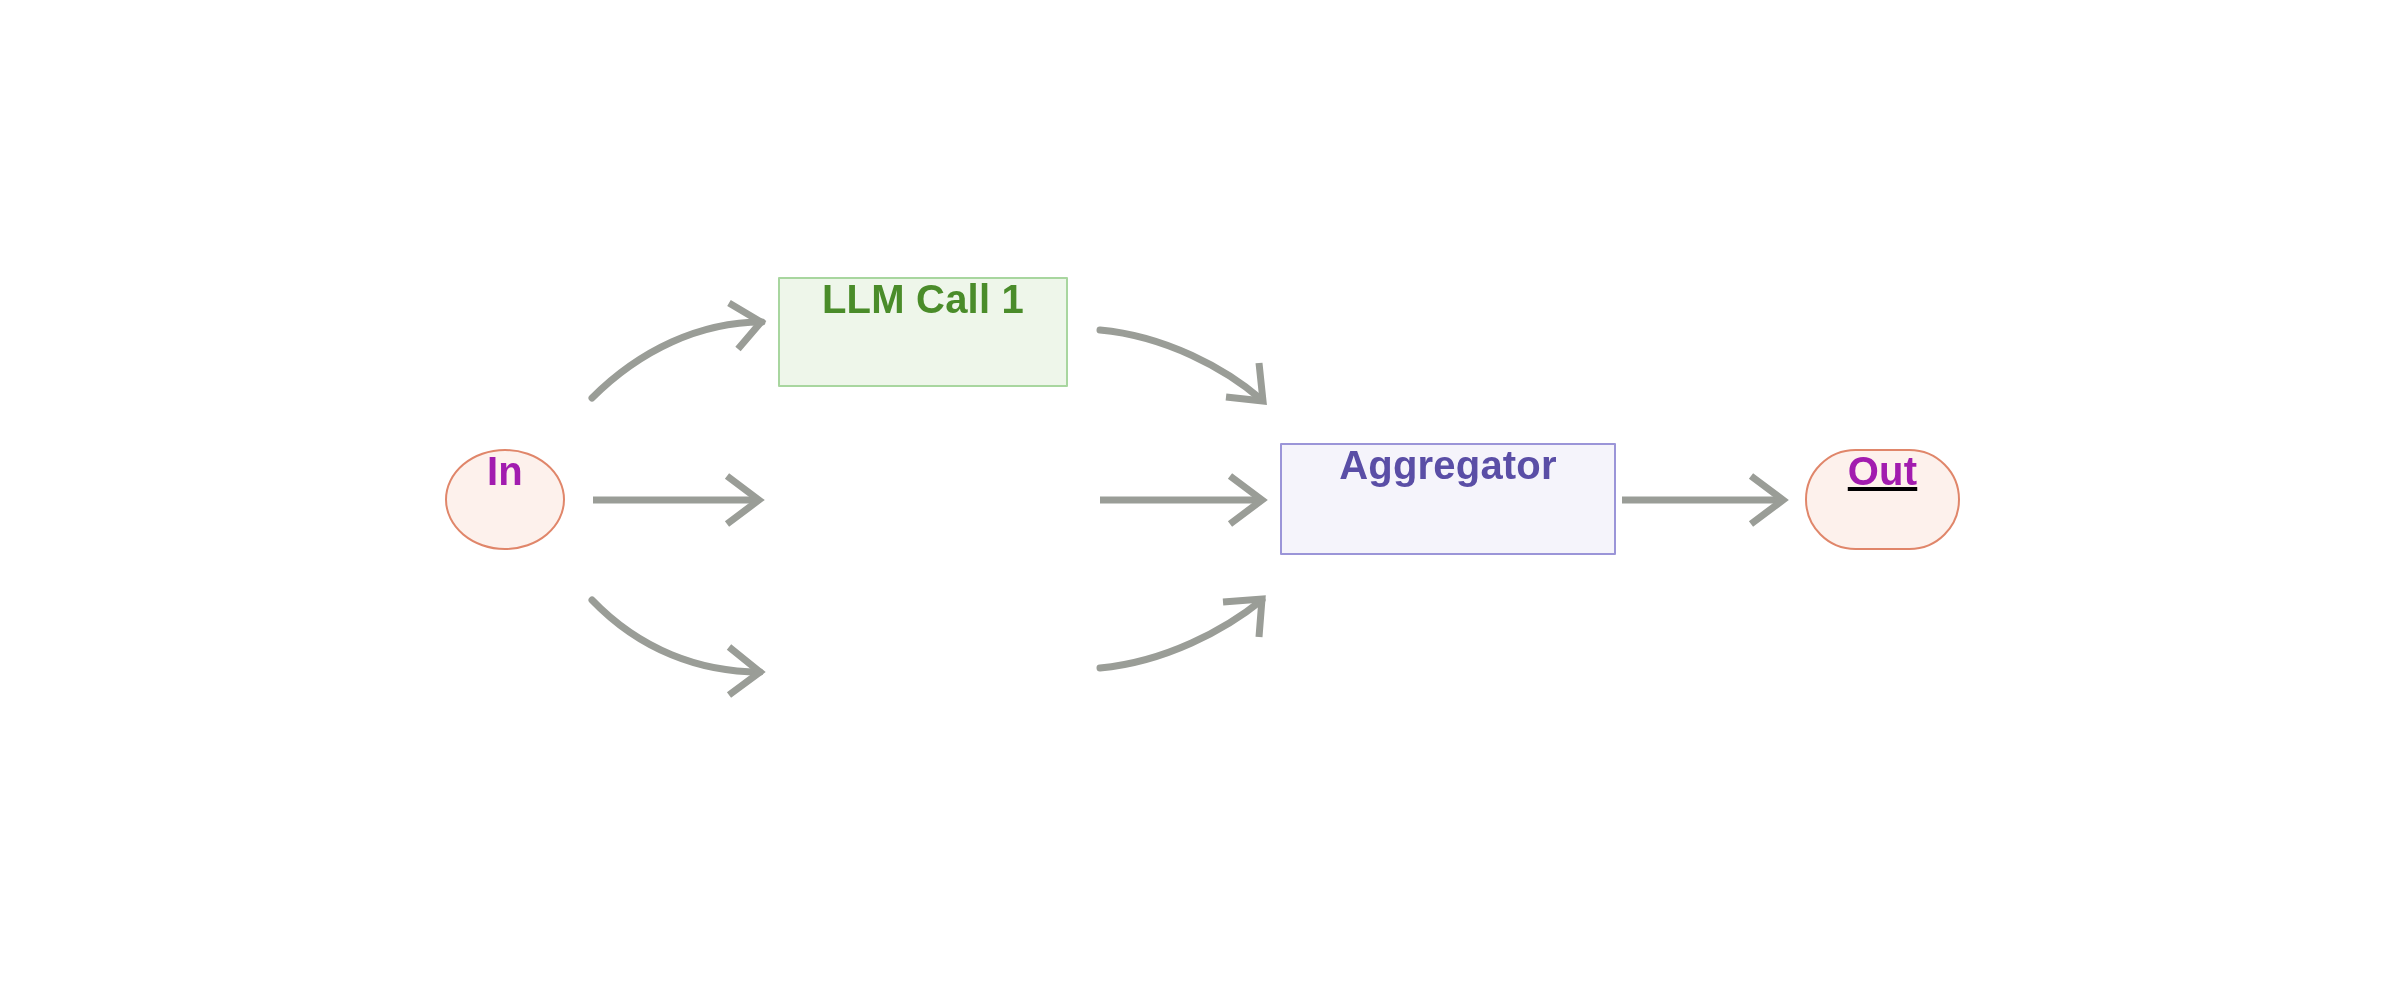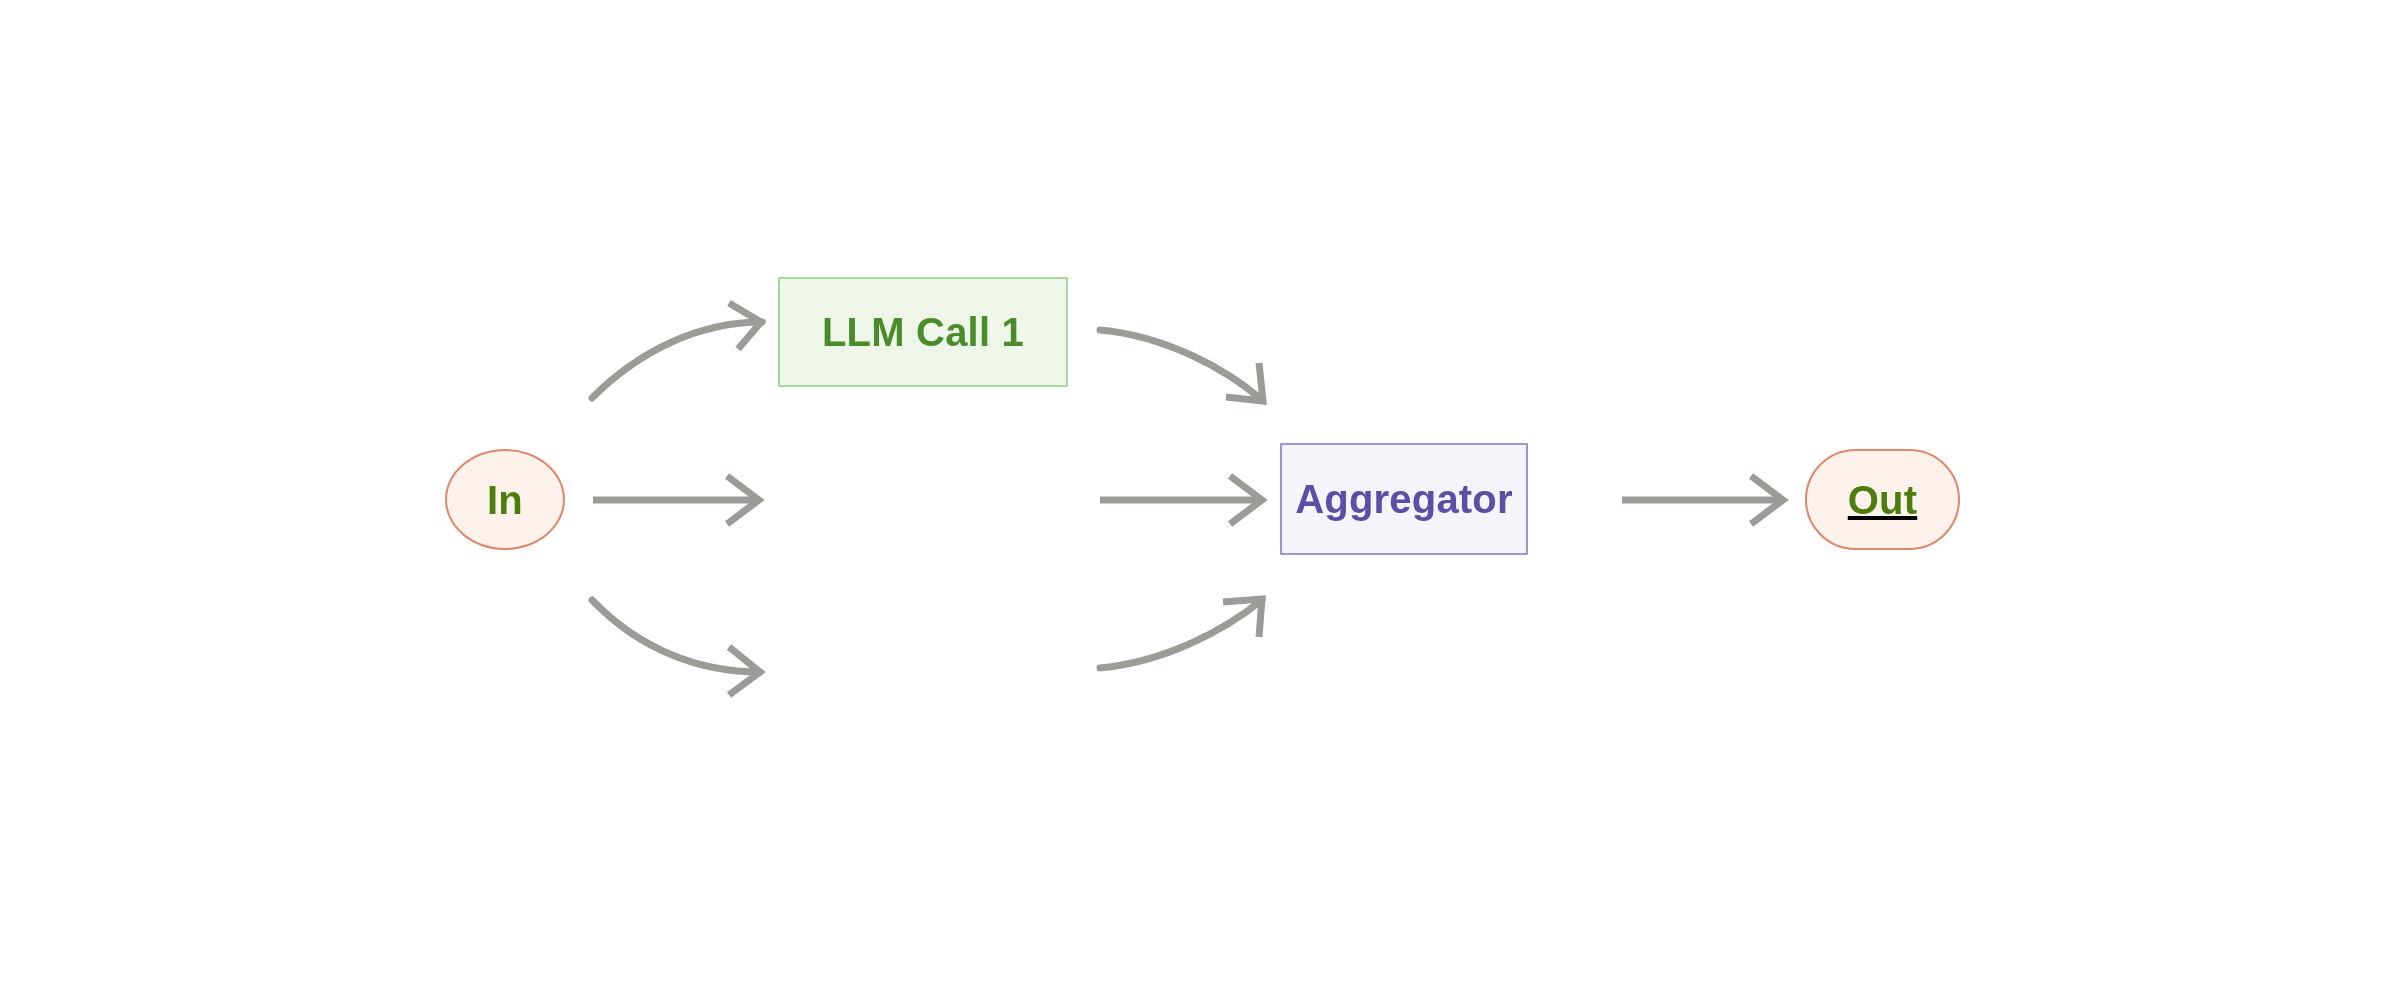--- a/index.html
+++ b/index.html
@@ -25,37 +25,36 @@
     left: 0;
     top: 0;
     width: 2401px;
     height: 1000px;
     pointer-events: none;
   }
   .node {
     position: absolute;
     box-sizing: border-box;
     display: flex;
-    align-items: center;
     justify-content: center;
     text-align: center;
   }
   .node-label {
     display: block;
     line-height: 1;
     white-space: nowrap;
   }
 
   
   .node-terminal {
     background: #fdf1ec;
     border: 2px solid #e0866a;
   }
   .node-terminal .node-label {
-    color: #4d7c0f;
+    color: #a21caf;
     font-size: 40px;
     font-weight: bold;
     letter-spacing: 0.2px;
   }
   #node-in {
     left: 445px;
     top: 449px;
     width: 120px;
     height: 101px;
     border-radius: 50%;
@@ -85,21 +84,21 @@
     letter-spacing: 0.2px;
   }
   #node-llm-1 { top: 277px; }
   #node-llm-2 { top: 444px; }
   #node-llm-3 { top: 611px; }
 
   
   #node-aggregator {
     left: 1280px;
     top: 443px;
-    width: 248px;
+    width: 336px;
     height: 112px;
     background: #f5f4fb;
     border: 2px solid #9b95d8;
     border-radius: 1px;
   }
   #node-aggregator .node-label {
     color: #5a4ea6;
     font-size: 40px;
     font-weight: bold;
     letter-spacing: 0.2px;

